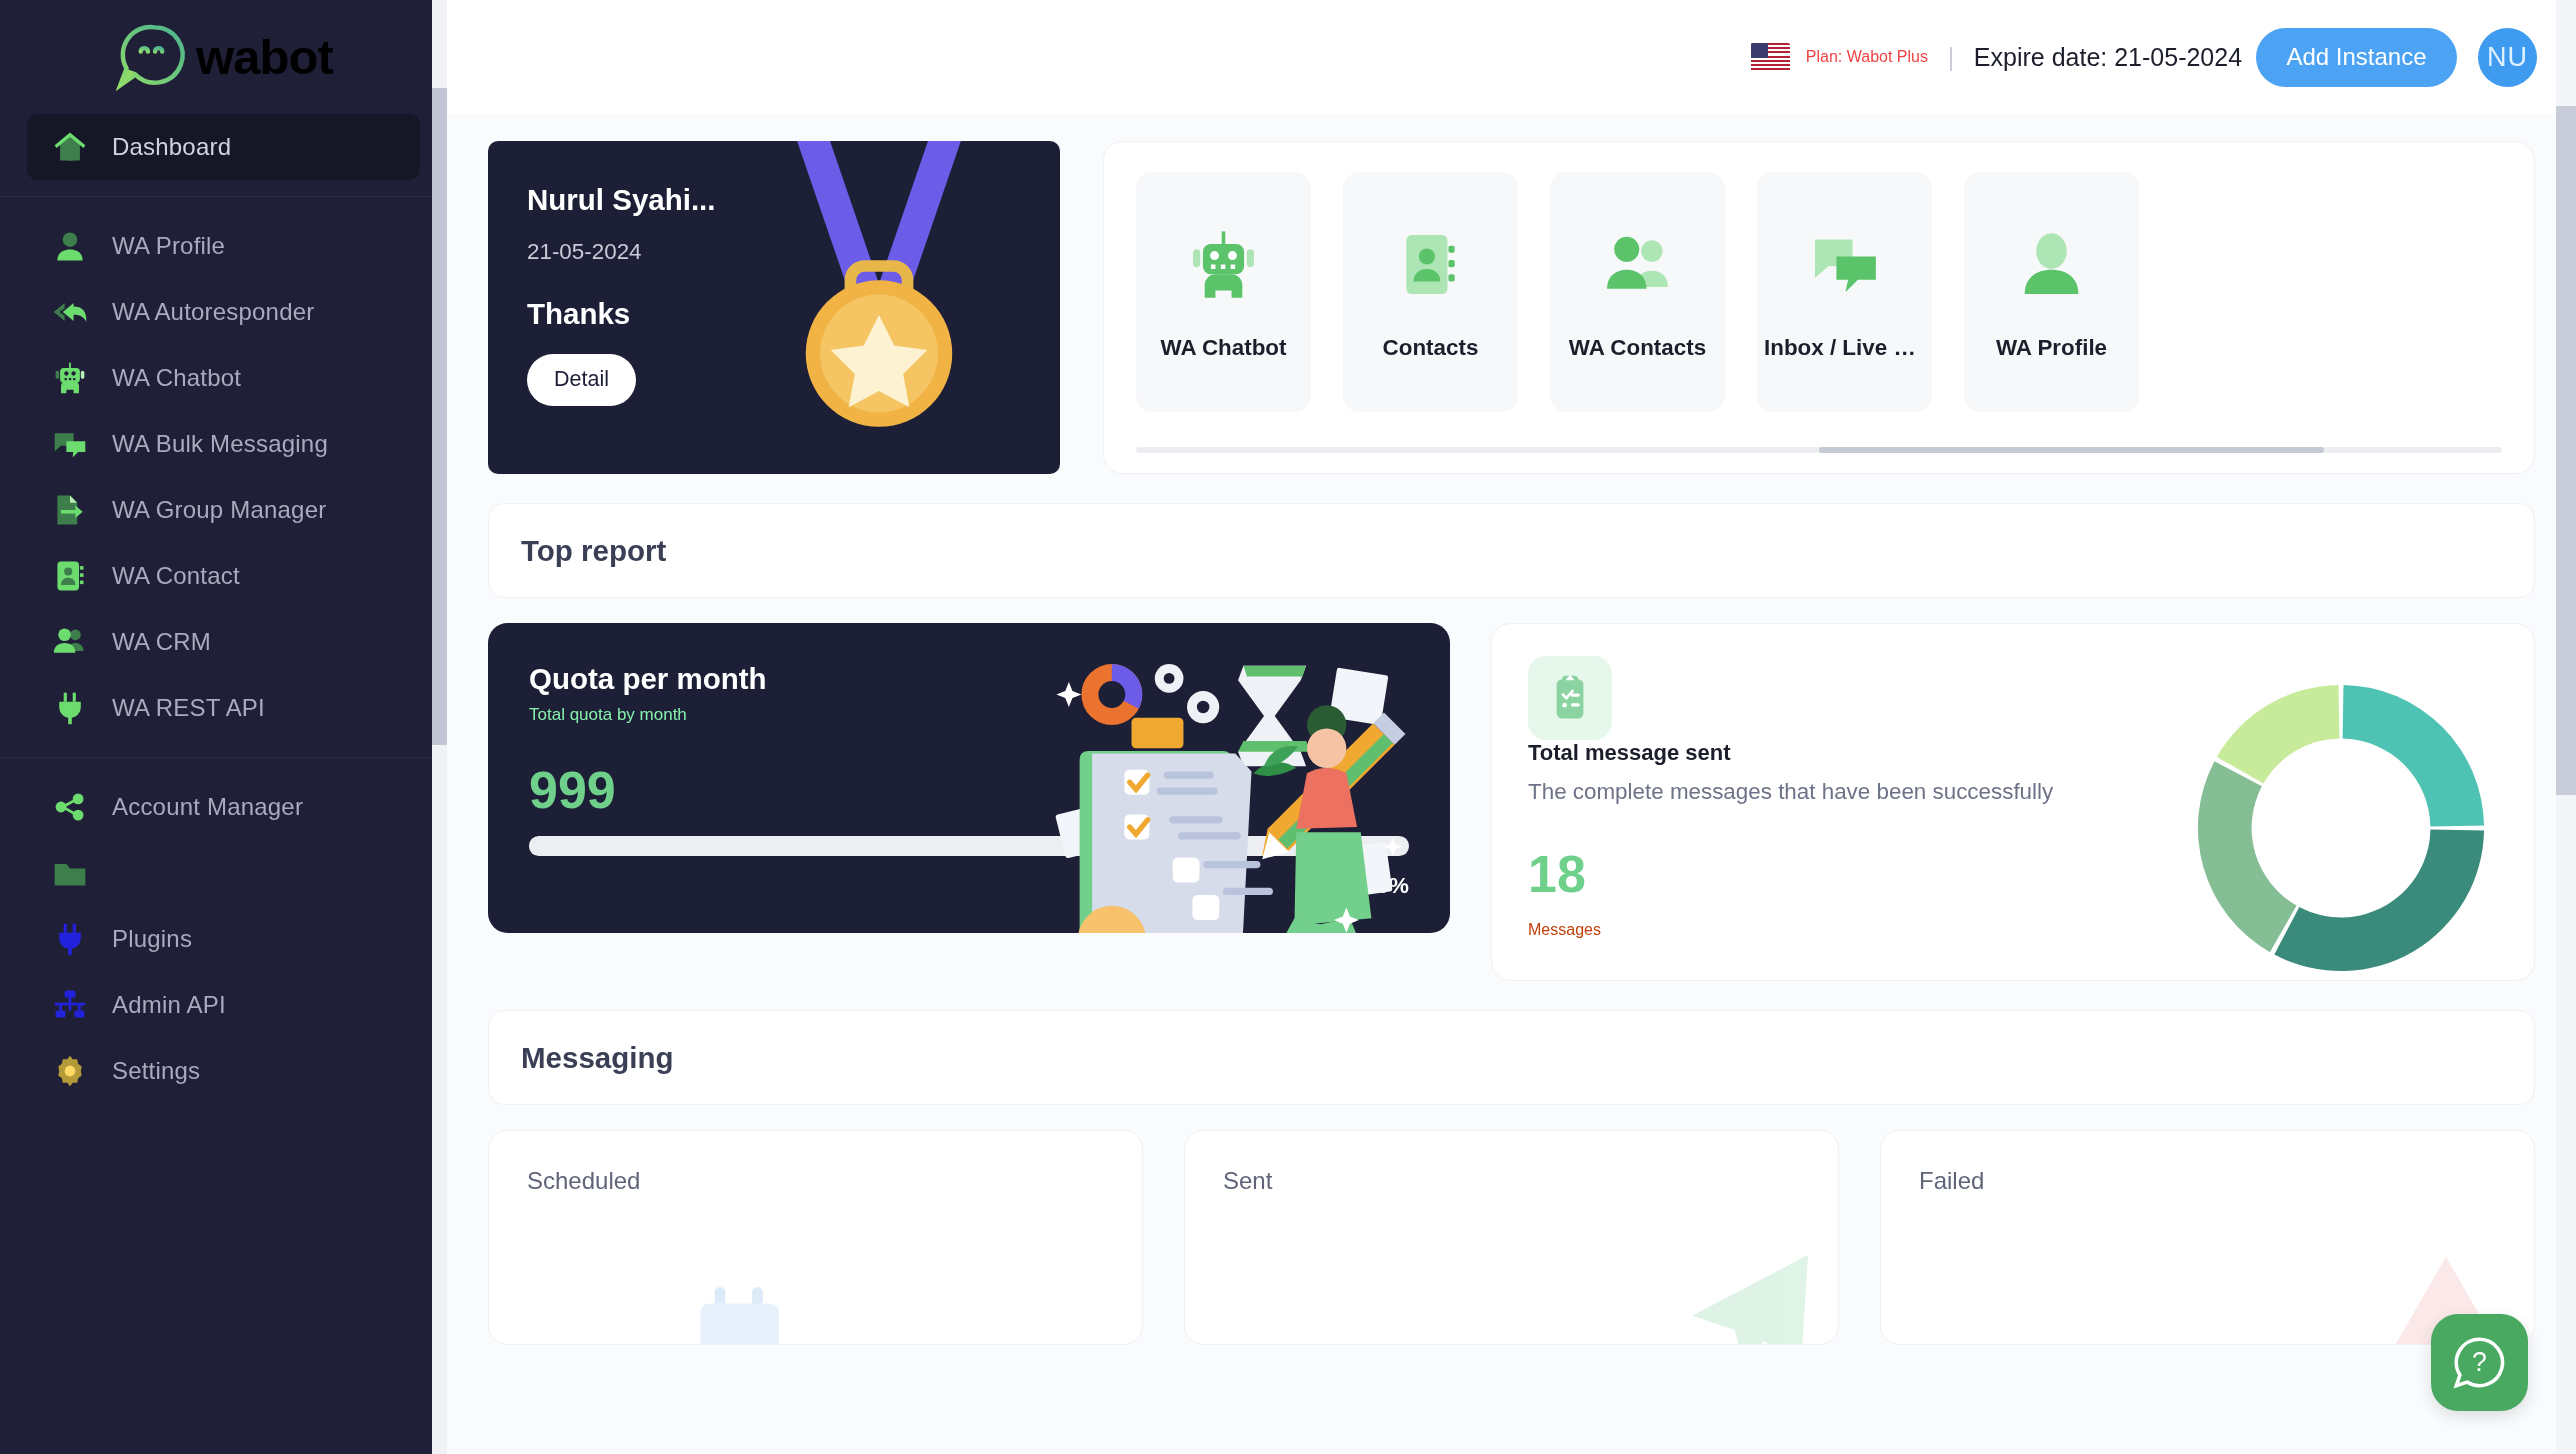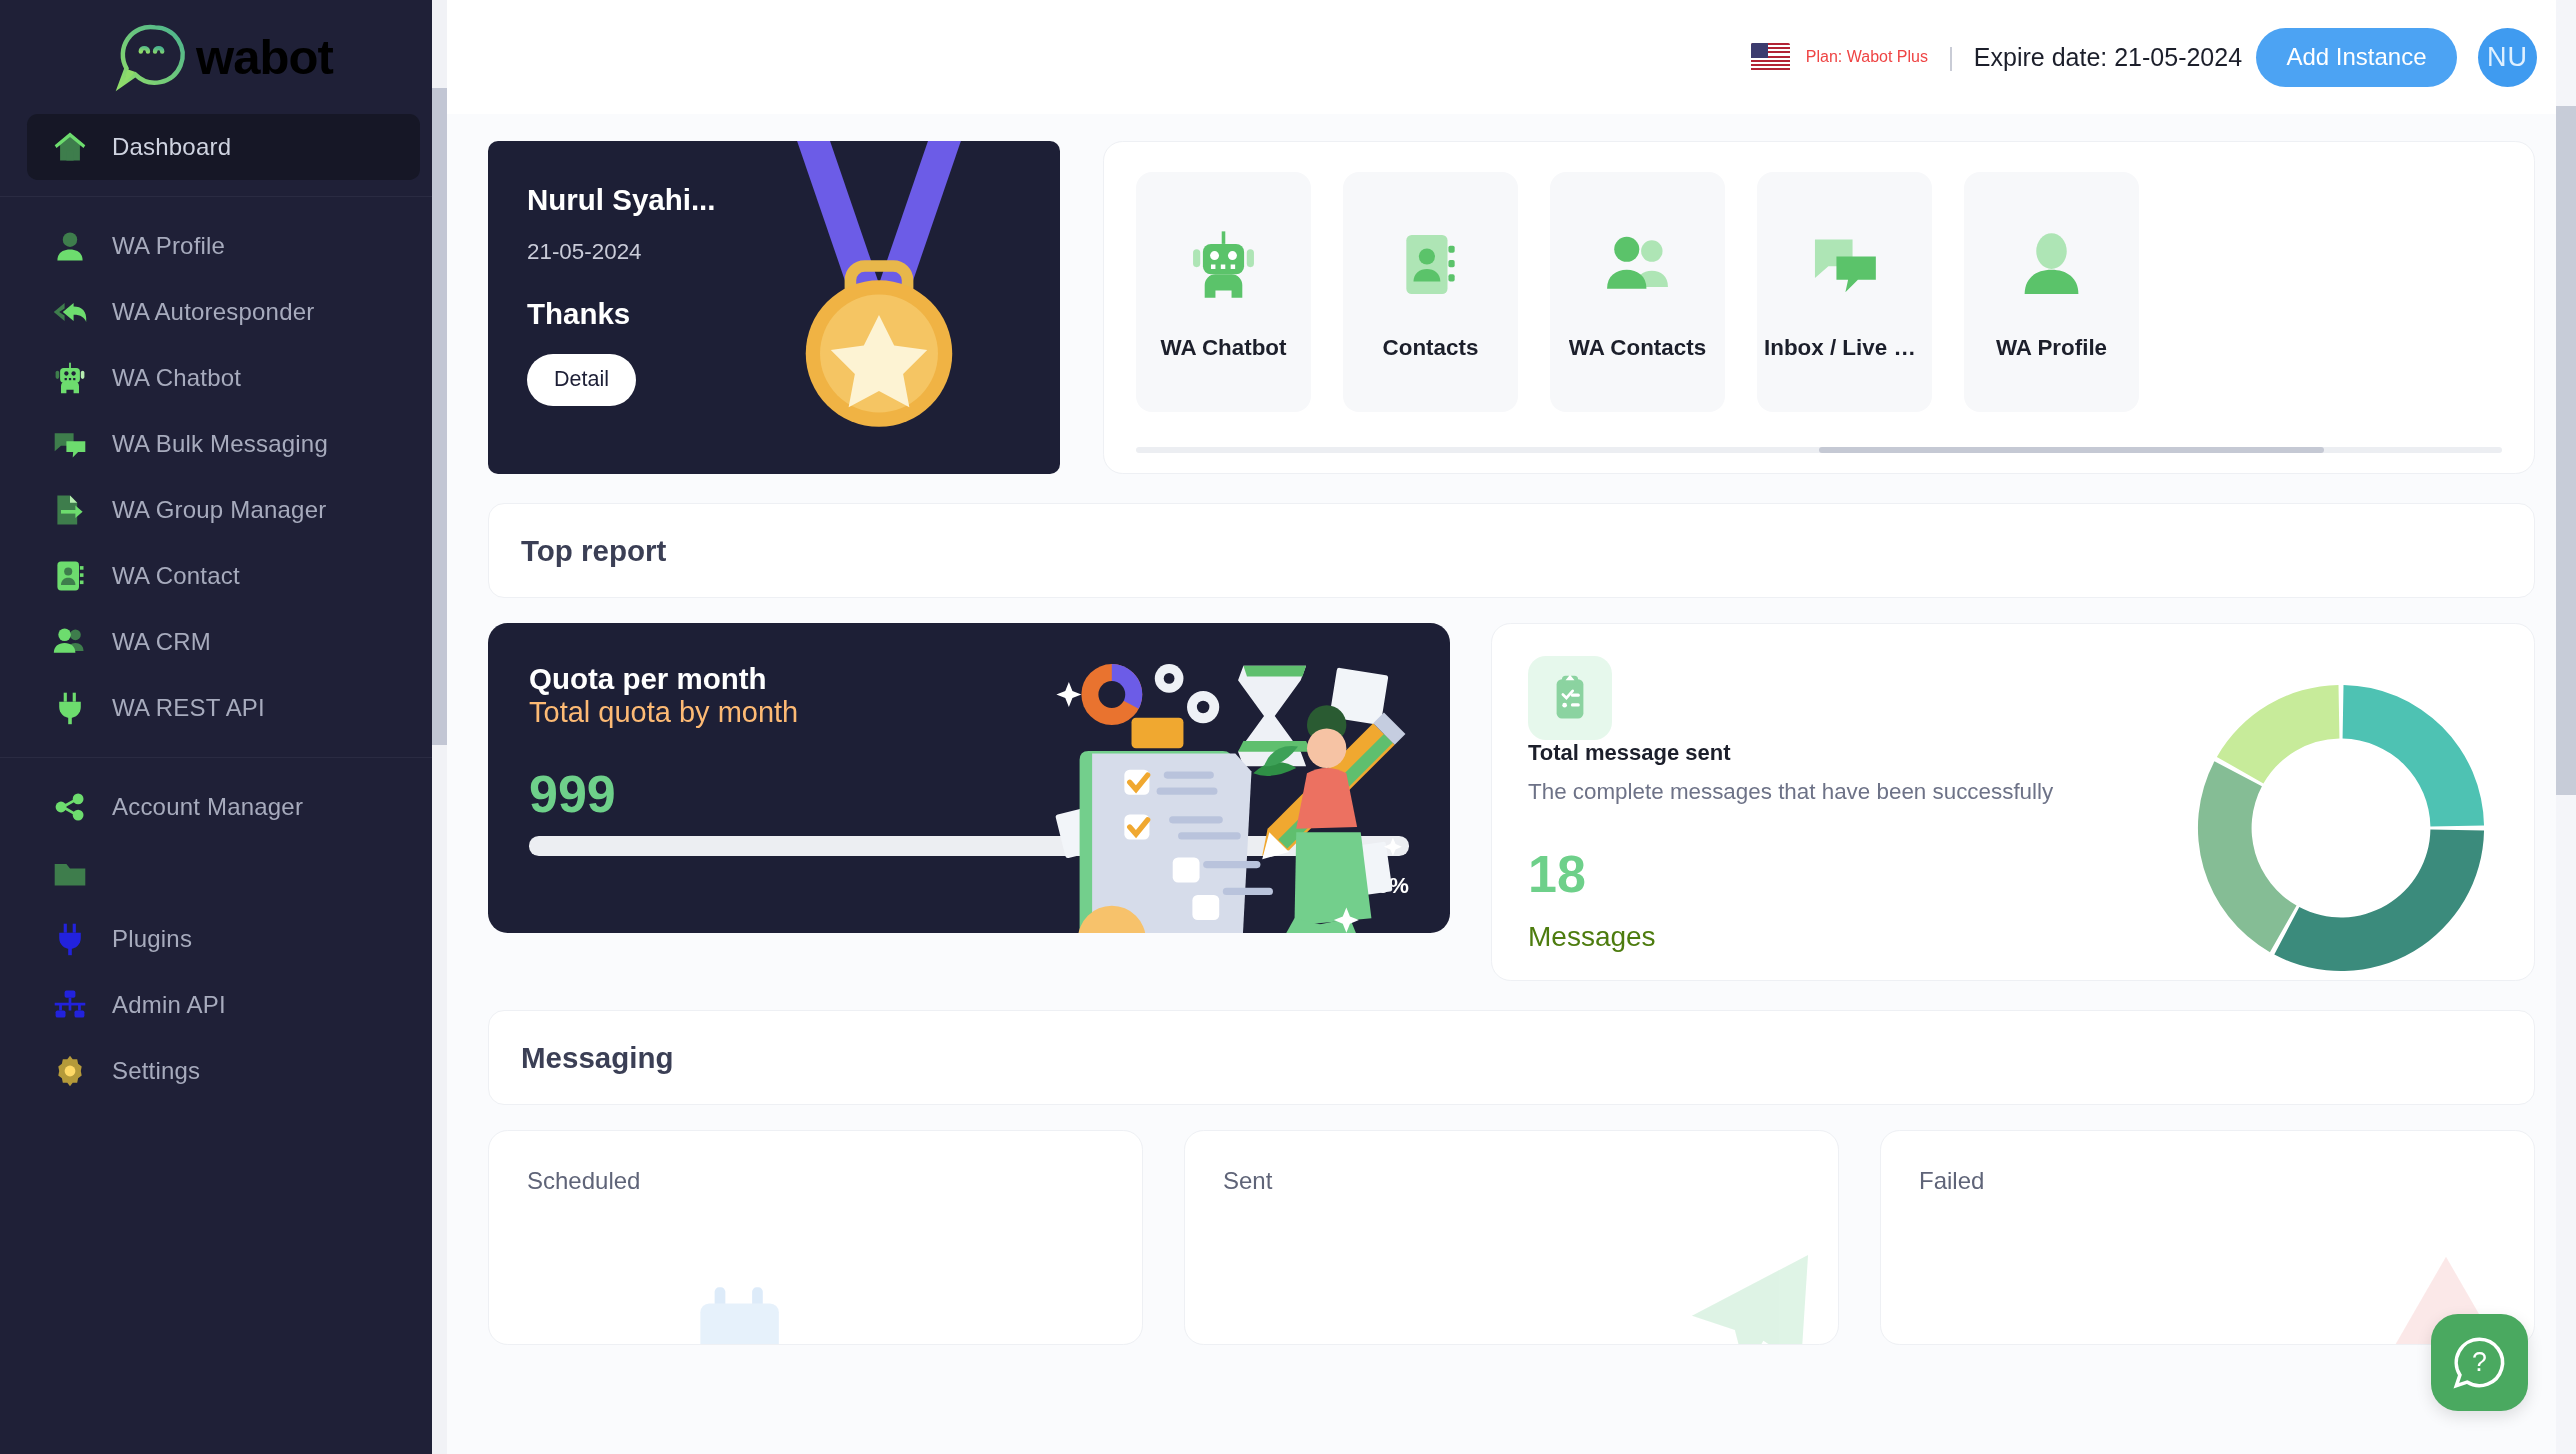--- a/index.html
+++ b/index.html
@@ -151,21 +151,21 @@
 
   .row-mid { display: flex; gap: 41px; padding: 25px 41px 0 41px; }
 
   .month-card {
     flex: none; width: 962px; height: 310px;
     background: #1d1f36; border-radius: 19.7px;
     position: relative; overflow: hidden; color: #fff;
     padding: 39px 41px;
   }
   .month-title { font-size: 29.5px; font-weight: 700; }
-  .month-sub { font-size: 29px; color: #fdba74; }
+  .month-sub { font-size: 17px; color: #86efac; margin-top: 9px; }
   .month-num { font-size: 52px; font-weight: 700; color: #6ed08a; margin-top: 39px; line-height: 1; }
   .month-bar {
     position: absolute; left: 41px; right: 41px; bottom: 77px;
     height: 19.7px; background: #eceef2; border-radius: 9.8px; overflow: hidden;
   }
   .month-bar i { display:block; height: 100%; background: #6ed08a; }
   .month-pct { position: absolute; right: 41px; bottom: 34px; font-size: 22.4px; font-weight: 700; color: #fff; }
   .illus { position: absolute; right: 32px; top: 16px; width: 376px; height: 358px; }
 
   .total-card {
@@ -174,21 +174,21 @@
     position: relative; overflow: hidden; padding: 32px 36px;
   }
   .total-ico {
     width: 84px; height: 84px; border-radius: 18px; background: #e6f8ec;
     display:flex; align-items:center; justify-content:center;
   }
   .total-ico svg { width: 50px; height: 50px; display:block; }
   .total-title { font-size: 22px; font-weight: 700; color: #1c1f2b; }
   .total-desc { font-size: 22.4px; color: #6d7287; margin-top: 12.5px; }
   .total-num { font-size: 52px; font-weight: 700; color: #6ed08a; margin-top: 43px; line-height: 1; }
-  .total-unit { font-size: 28px; color: #4d7c0f; margin-top: 21.5px; }
+  .total-unit { font-size: 16px; color: #c2410c; margin-top: 21.5px; }
   .donut { position: absolute; right: 41px; top: 52px; width: 304px; height: 304px; }
 
   .row-bot { display: flex; gap: 41px; padding: 25px 41px 0 41px; align-items: flex-start; }
   .stat-card {
     flex: 1; min-height: 215px; background: #ffffff;
     border: 0.9px solid #eef0f4; border-radius: 19.7px;
     position: relative; overflow: hidden; padding: 36px 38px;
   }
   .stat-label { font-size: 24px; color: #5f6478; }
   .stat-bg { position: absolute; right: 21.5px; bottom: -36px; width: 134px; height: 134px; opacity: .5; }

